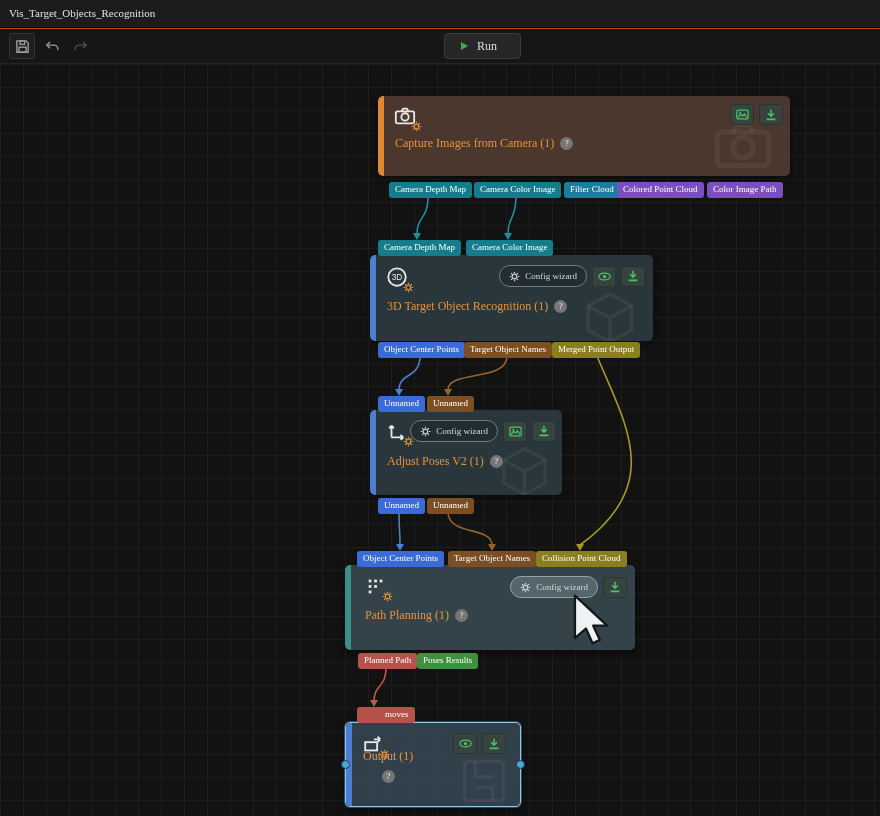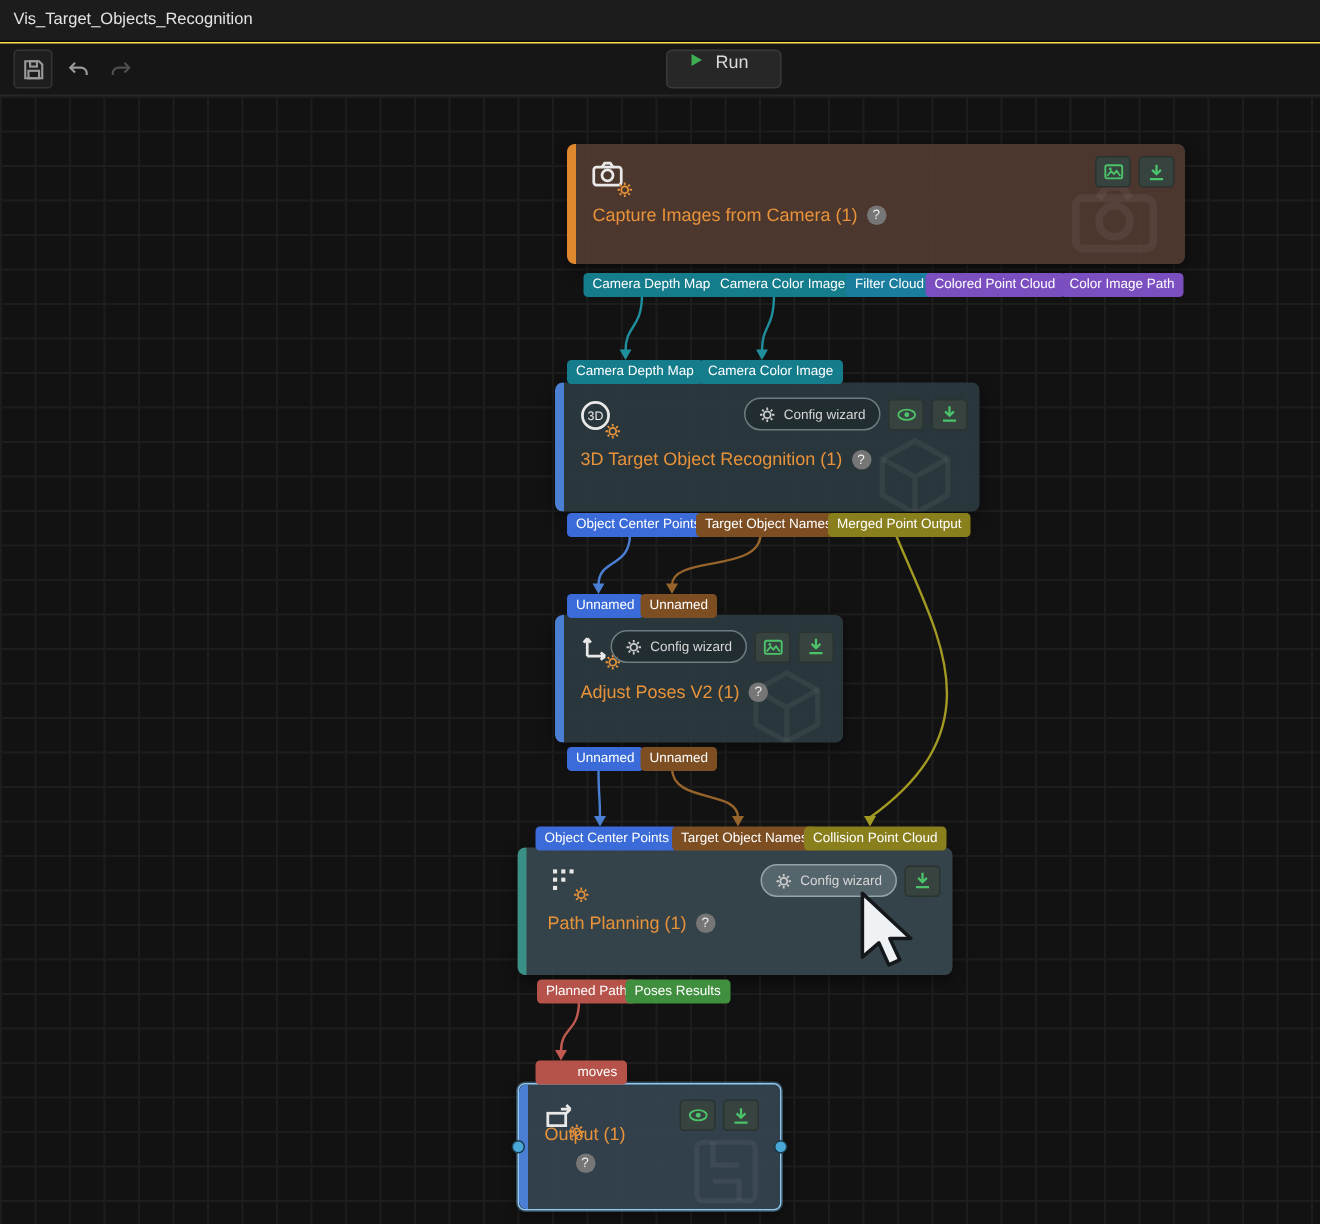--- a/index.html
+++ b/index.html
@@ -1,30 +1,30 @@
 <!DOCTYPE html>
 <html><head>
 <meta charset="utf-8">
 <style>
   html,body{margin:0;padding:0;background:#0d0d0d;}
   #app{position:relative;width:880px;height:816px;overflow:hidden;
-       font-family:Liberation Sans, sans-serif;background:#fde047;}
+       font-family:Liberation Serif, serif;background:#c2410c;}
 
   
   .titlebar{position:absolute;top:0;left:0;width:880px;height:28px;background:#1c1c1c;
             border-bottom:1px solid #0a0a0a;box-sizing:border-box;}
   .titlebar .title{position:absolute;left:9px;top:7px;font-size:11px;color:#e3e3e3;}
   .toolbar{position:absolute;top:29px;left:0;width:880px;height:35px;background:#161616;
            border-bottom:1px solid #262626;box-sizing:border-box;}
   .tb-btn{position:absolute;top:4px;width:26px;height:26px;background:#1e1e1e;
           border:1px solid #343434;border-radius:3px;display:flex;align-items:center;
           justify-content:center;color:#9a9a9a;box-sizing:border-box;}
   .tb-btn.dim{color:#4f4f4f;}
   .run-btn{position:absolute;top:4px;height:26px;background:#272727;border:1px solid #3a3a3a;
-           border-radius:4px;display:flex;gap:7px;padding:0 13px;
+           border-radius:4px;display:flex;align-items:center;gap:7px;padding:0 13px;
            color:#dcdcdc;font-size:12px;box-sizing:border-box;}
   .run-btn .play{color:#3fae53;display:flex;}
   .vdiv{width:1px;height:16px;background:#4a4a4a;margin:0 2px;}
 
   
   .canvas{position:absolute;top:64px;left:0;width:880px;height:752px;background-color:#121212;
           background-image:linear-gradient(#1d1d1d 1px,transparent 1px),
                            linear-gradient(90deg,#1d1d1d 1px,transparent 1px);
           background-size:23px 23px;}
   svg.edges{position:absolute;left:0;top:0;z-index:2;}

